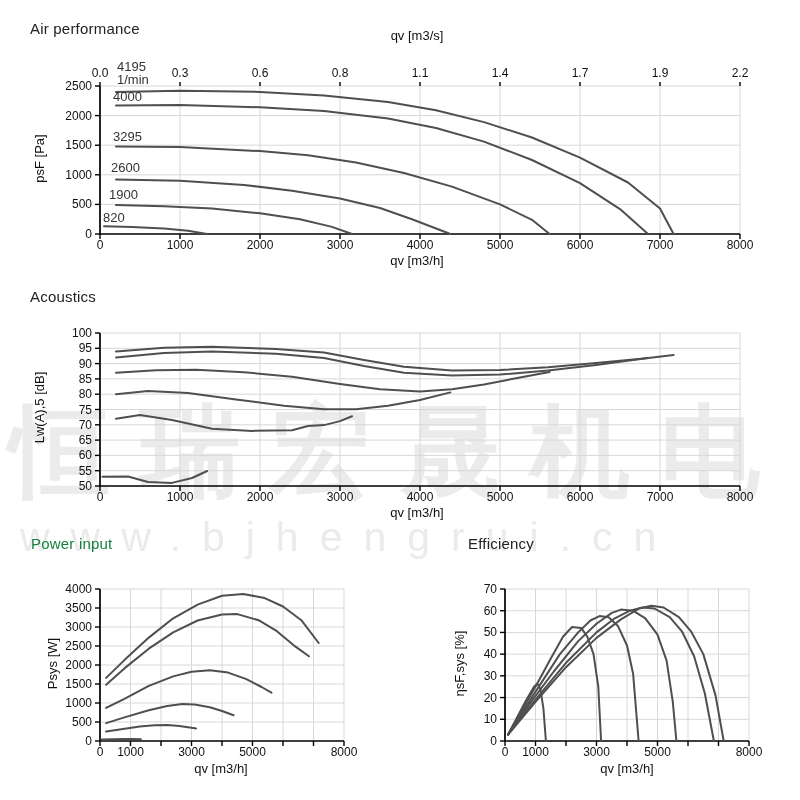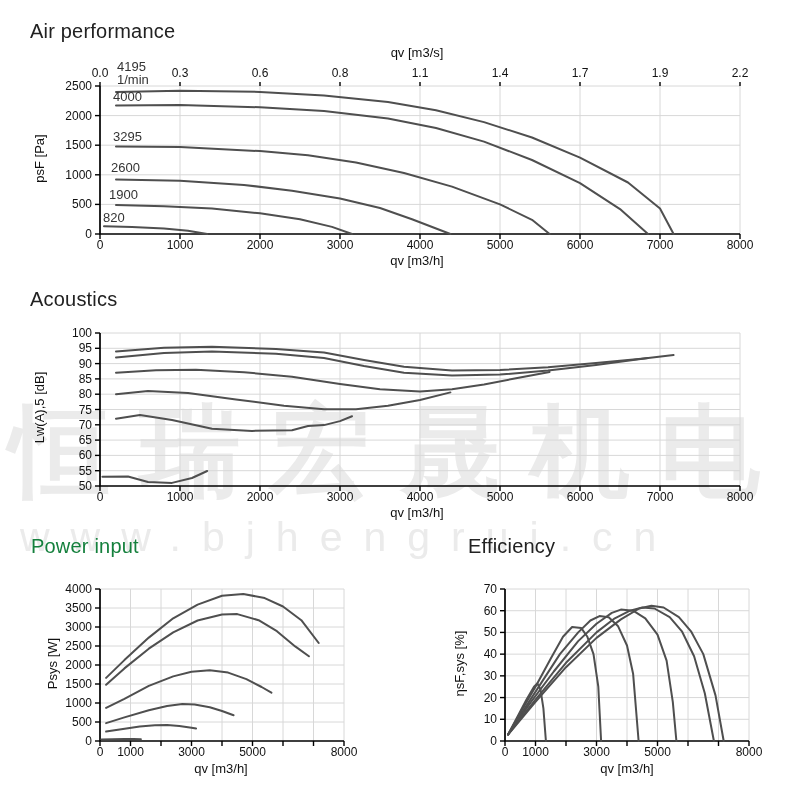--- a/index.html
+++ b/index.html
@@ -4,21 +4,21 @@
 <style>
   html,body{margin:0;padding:0;}
   body{
     width:800px;height:800px;position:relative;overflow:hidden;
     background:#ffffff;
     font-family:"Liberation Sans", sans-serif;
     -webkit-font-smoothing:antialiased;
   }
   .abs{position:absolute;}
   .section-title{
-    font-size:20px;color:#222;letter-spacing:.2px;white-space:nowrap;z-index:3;
+    font-size:15px;color:#222;letter-spacing:.2px;white-space:nowrap;z-index:3;
   }
   .axis-label{
     font-size:13px;color:#111;text-align:center;width:140px;white-space:nowrap;z-index:3;
   }
   .ylab{transform:rotate(-90deg);}
   #wm-cn{
     top:399px;left:0;width:800px;text-align:center;
     font-size:100px;line-height:1.05;letter-spacing:30px;
     white-space:nowrap;z-index:0;font-weight:bold;
   }
@@ -32,21 +32,21 @@
 <body style="background: rgb(255, 255, 255);">
 
 <div id="wm-cn" class="abs" style="color: rgb(235, 235, 235);">恒瑞宏晟机电</div>
 <div id="wm-url" class="abs" style="color: rgb(235, 235, 235);">www.bjhengrui.cn</div>
 
 <div class="abs section-title" style="left: 30px; top: 20px; color: rgb(34, 34, 34);">Air performance</div>
 <div class="abs section-title" style="left: 30px; top: 276px; color: rgb(34, 34, 34); margin-top: 12px;">Acoustics</div>
 <div class="abs section-title" style="left: 31px; top: 535px; color: #15803d;">Power input</div>
 <div class="abs section-title" style="left: 440px; top: 535px; color: rgb(34, 34, 34); margin-left: 28px;">Efficiency</div>
 
-<div class="abs axis-label" style="left: 347px; top: 45px; color: rgb(17, 17, 17);">qv [m3/s]</div>
+<div class="abs axis-label" style="left: 347px; top: 28px; color: rgb(17, 17, 17);">qv [m3/s]</div>
 <div class="abs axis-label" style="left: 347px; top: 253px; color: rgb(17, 17, 17);">qv [m3/h]</div>
 <div class="abs axis-label ylab" style="left: -31px; top: 151px; color: rgb(17, 17, 17);">psF [Pa]</div>
 <div class="abs axis-label" style="left: 347px; top: 505px; color: rgb(17, 17, 17);">qv [m3/h]</div>
 <div class="abs axis-label ylab" style="left: -31px; top: 400px; color: rgb(17, 17, 17);">Lw(A),5 [dB]</div>
 <div class="abs axis-label" style="left: 151px; top: 761px; color: rgb(17, 17, 17);">qv [m3/h]</div>
 <div class="abs axis-label ylab" style="left: -18px; top: 656px; color: rgb(17, 17, 17);">Psys [W]</div>
 <div class="abs axis-label" style="left: 557px; top: 761px; color: rgb(17, 17, 17);">qv [m3/h]</div>
 <div class="abs axis-label ylab" style="left: 389px; top: 656px; color: rgb(17, 17, 17);">ηsF,sys [%]</div>
 
 <svg id="charts" width="800" height="800" viewBox="0 0 800 800">

